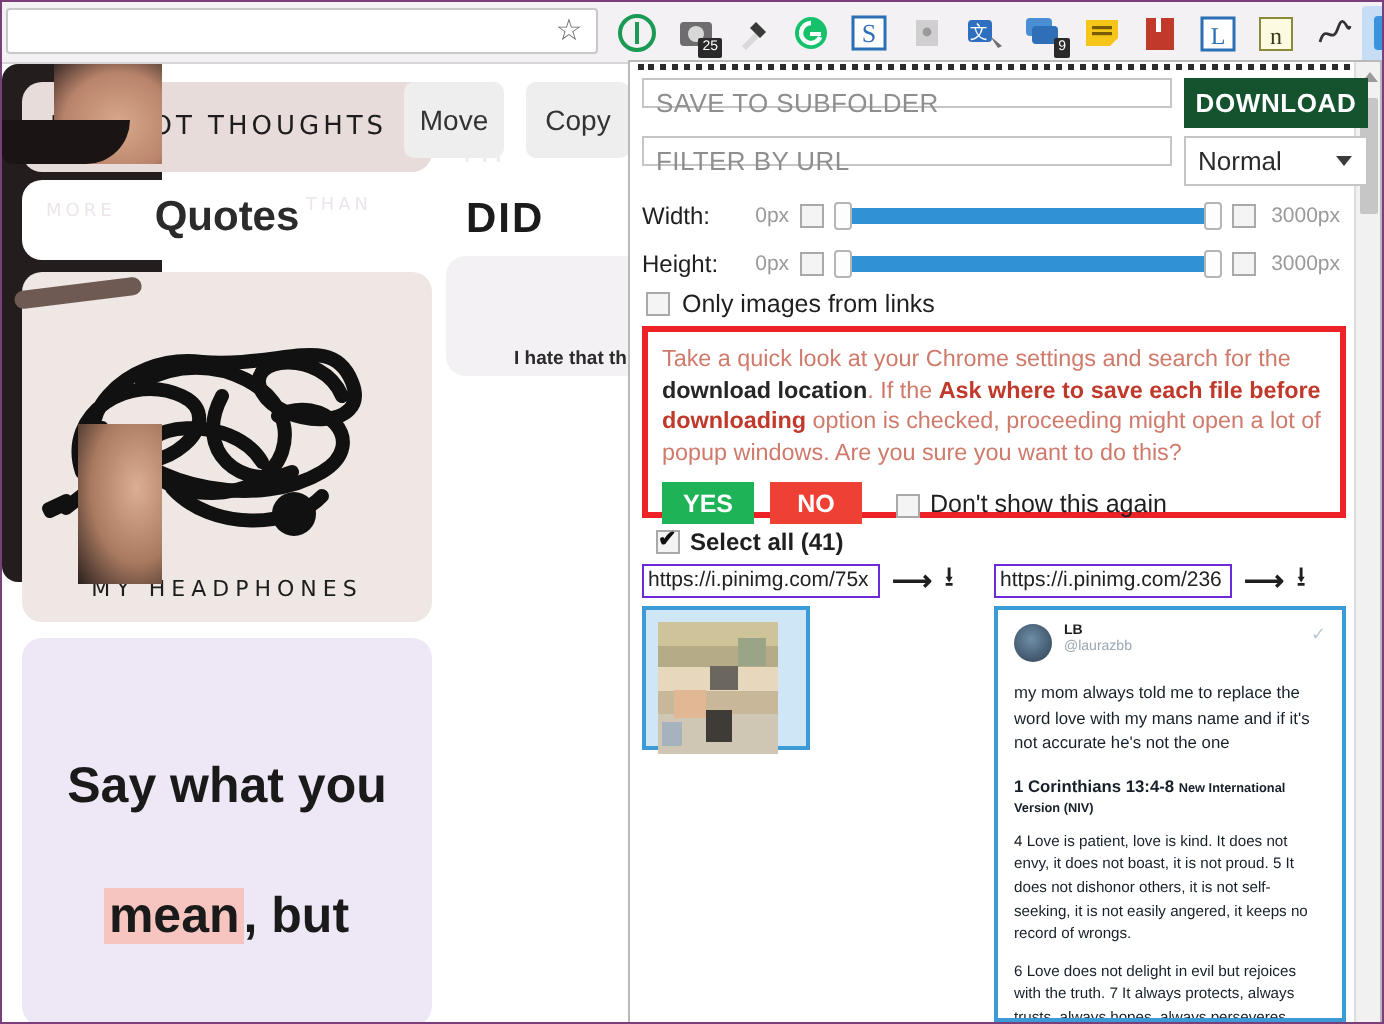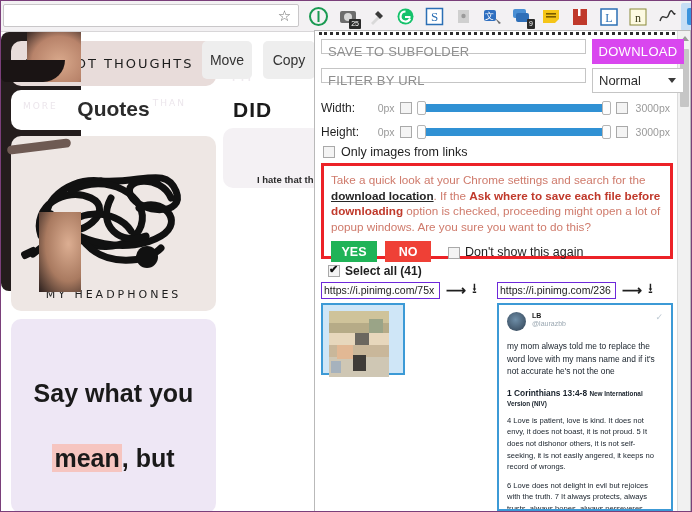--- a/index.html
+++ b/index.html
@@ -216,22 +216,22 @@
     width: 265px; height: 15px;
     border: 1px solid #c5c5c5;
     background: #fff;
     font-size: 13px; color: #8e8e8e;
     padding: 0 6px; line-height: 23px;
     letter-spacing: .2px;
   }
   .btn-download {
     position: absolute; left: 271px; top: 0;
     width: 92px; height: 25px;
-    background: #d946ef;
-    color: #ffffff; font-size: 13px; font-weight: normal;
+    background: #14532d;
+    color: #ffffff; font-size: 13px; font-weight: bold;
     display: flex; align-items: center; justify-content: center;
     letter-spacing: .3px;
   }
   .row2 { position: relative; height: 26px; margin-top: 3px; }
   .select-normal {
     position: absolute; left: 271px; top: 0;
     width: 92px; height: 25px;
     border: 1px solid #c5c5c5; background: #fff;
     font-size: 13px; color: #2b2b2b;
     display: flex; align-items: center;
@@ -286,21 +286,21 @@
     border: 3px solid #ec2227;
     background: #ffffff;
     padding: 6px 6px 6px 7px;
     height: 96px;
   }
   .warn p {
     margin: 0;
     font-size: 11.7px; line-height: 15.5px;
     color: #cf7a6b;
   }
-  .warn .b-dark { color: #262626; font-weight: bold; text-decoration: underline; }
+  .warn .b-dark { color: #262626; font-weight: bold; }
   .warn .b-red  { color: #c0392b; font-weight: bold; }
   .warn-actions {
     display: flex; align-items: center; margin-top: 7px;
   }
   .btn-yes {
     width: 46px; height: 21px; background: #1fb357;
     color: #ffffff; font-size: 12.5px; font-weight: bold;
     display: flex; align-items: center; justify-content: center;
   }
   .btn-no {

